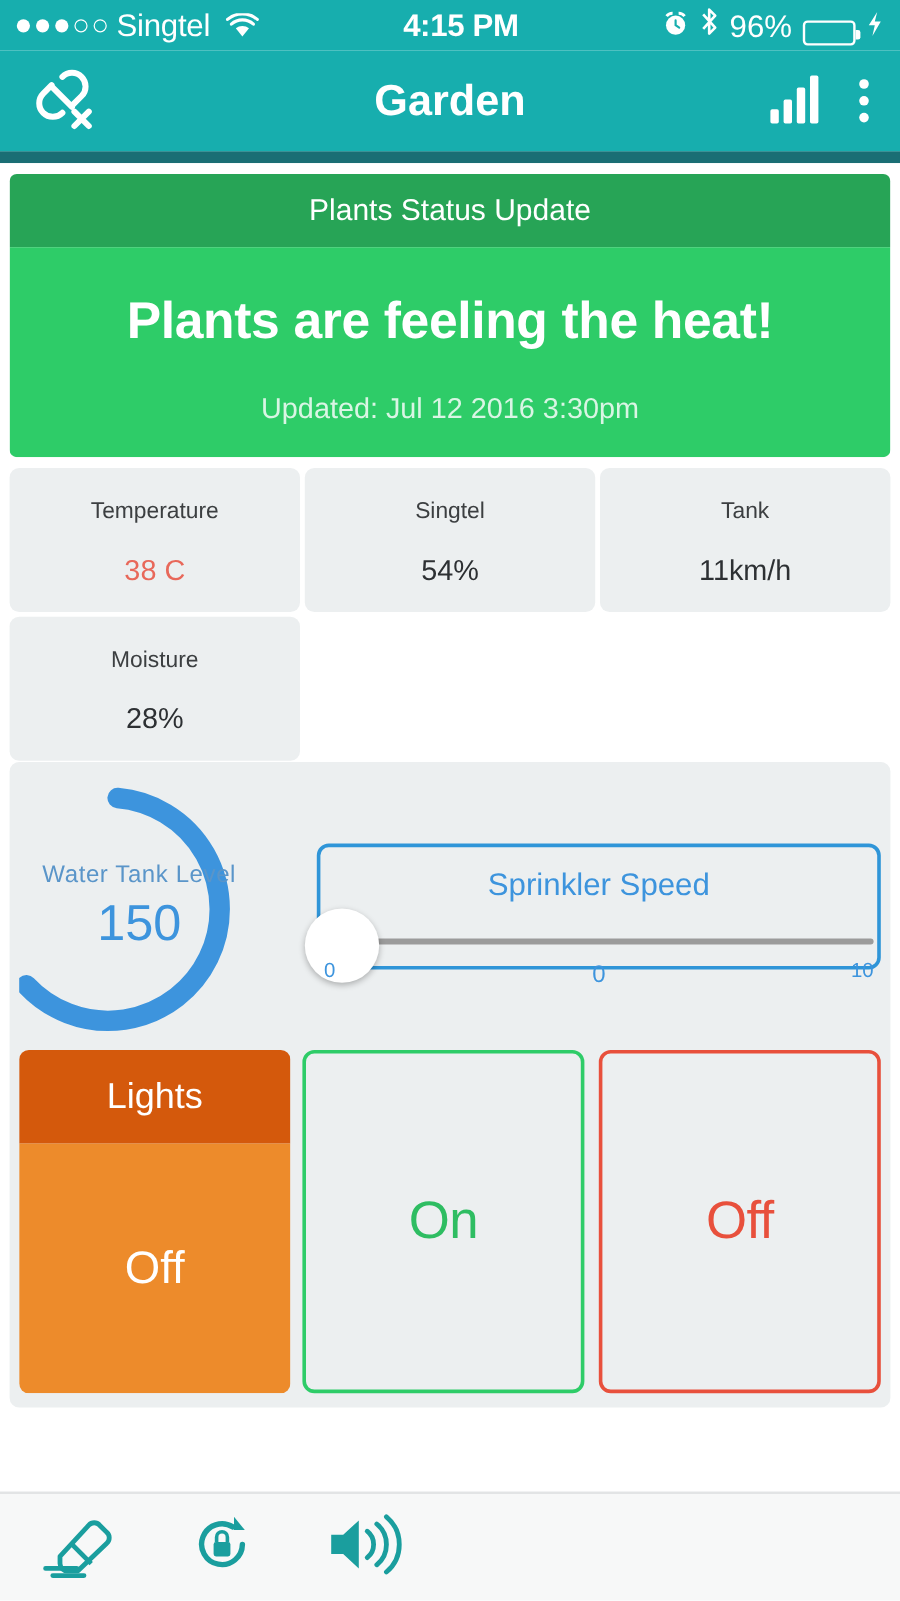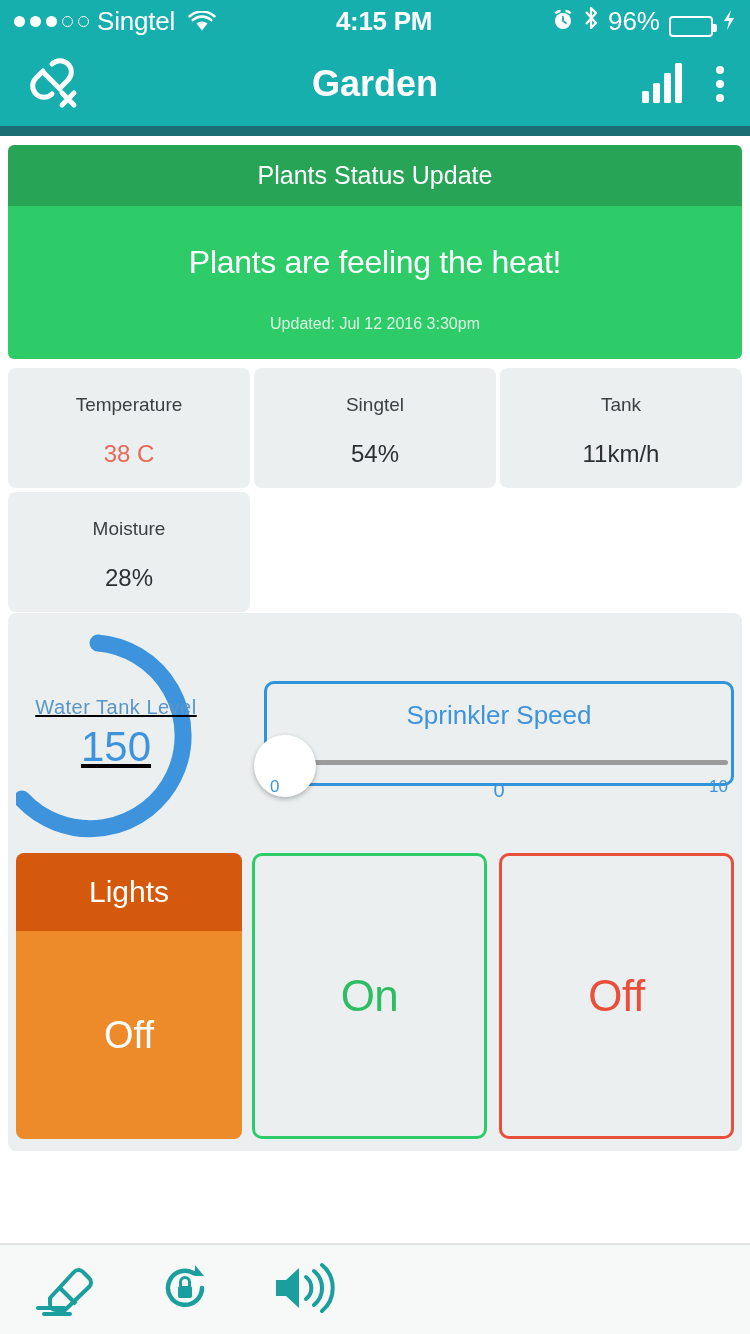--- a/index.html
+++ b/index.html
@@ -54,22 +54,22 @@
   
   .content { flex:1 1 auto; background:#ffffff; padding:9px 8px 0 8px; overflow:hidden; }
 
   
   .status-card { border-radius:6px; overflow:hidden; margin-bottom:9px; }
   .status-head {
     background:#27a456; color:#ffffff; text-align:center;
     font-size:25px; padding:16px 10px;
   }
   .status-body { background:#2ecc68; color:#ffffff; text-align:center; padding:38px 10px 26px; }
-  .status-msg { font-size:32px; font-weight:normal; letter-spacing:-.3px; }
-  .status-updated { font-size:16px; margin-top:34px; color:#d9f5e4; }
+  .status-msg { font-size:43px; font-weight:bold; letter-spacing:-.3px; }
+  .status-updated { font-size:24px; margin-top:34px; color:#d9f5e4; }
 
   
   .tiles { display:grid; grid-template-columns:1fr 1fr 1fr; gap:4px; margin-bottom:1px; }
   .tile {
     background:#eceff0; border-radius:8px; text-align:center;
     padding:26px 10px 30px; height:120px;
   }
   .tile-label { font-size:19px; color:#3c3f41; }
   .tile-value { font-size:24px; color:#2d3033; margin-top:24px; }
   .tile-value.alert { color:#e8685a; }
@@ -78,21 +78,21 @@
   .panel { background:#eceff0; border-radius:8px; padding:14px 8px 12px; }
 
   .panel-top { display:flex; align-items:center; gap:10px; margin-bottom:14px; }
 
   
   .gauge { position:relative; width:238px; height:212px; flex:0 0 auto; overflow:hidden; }
   .gauge svg { position:absolute; left:-68px; top:-6px; }
   .gauge-text {
     position:absolute; left:0; top:0; width:200px; height:212px;
     display:flex; flex-direction:column; align-items:center; justify-content:center;
-    text-align:center; pointer-events:none;text-decoration:underline;
+    text-align:center; pointer-events:none;
   }
   .gauge-label { font-size:20px; color:#5a95c9; letter-spacing:.5px; }
   .gauge-value { font-size:42px; color:#3d94dd; margin-top:4px; }
 
   
   .slider-box {
     flex:1 1 auto; border:3px solid #2f95d8; border-radius:10px;
     background:#eceff0; padding:16px 3px 10px; position:relative; height:105px;
   }
   .slider-title { text-align:center; font-size:26px; color:#3d94dd; }

